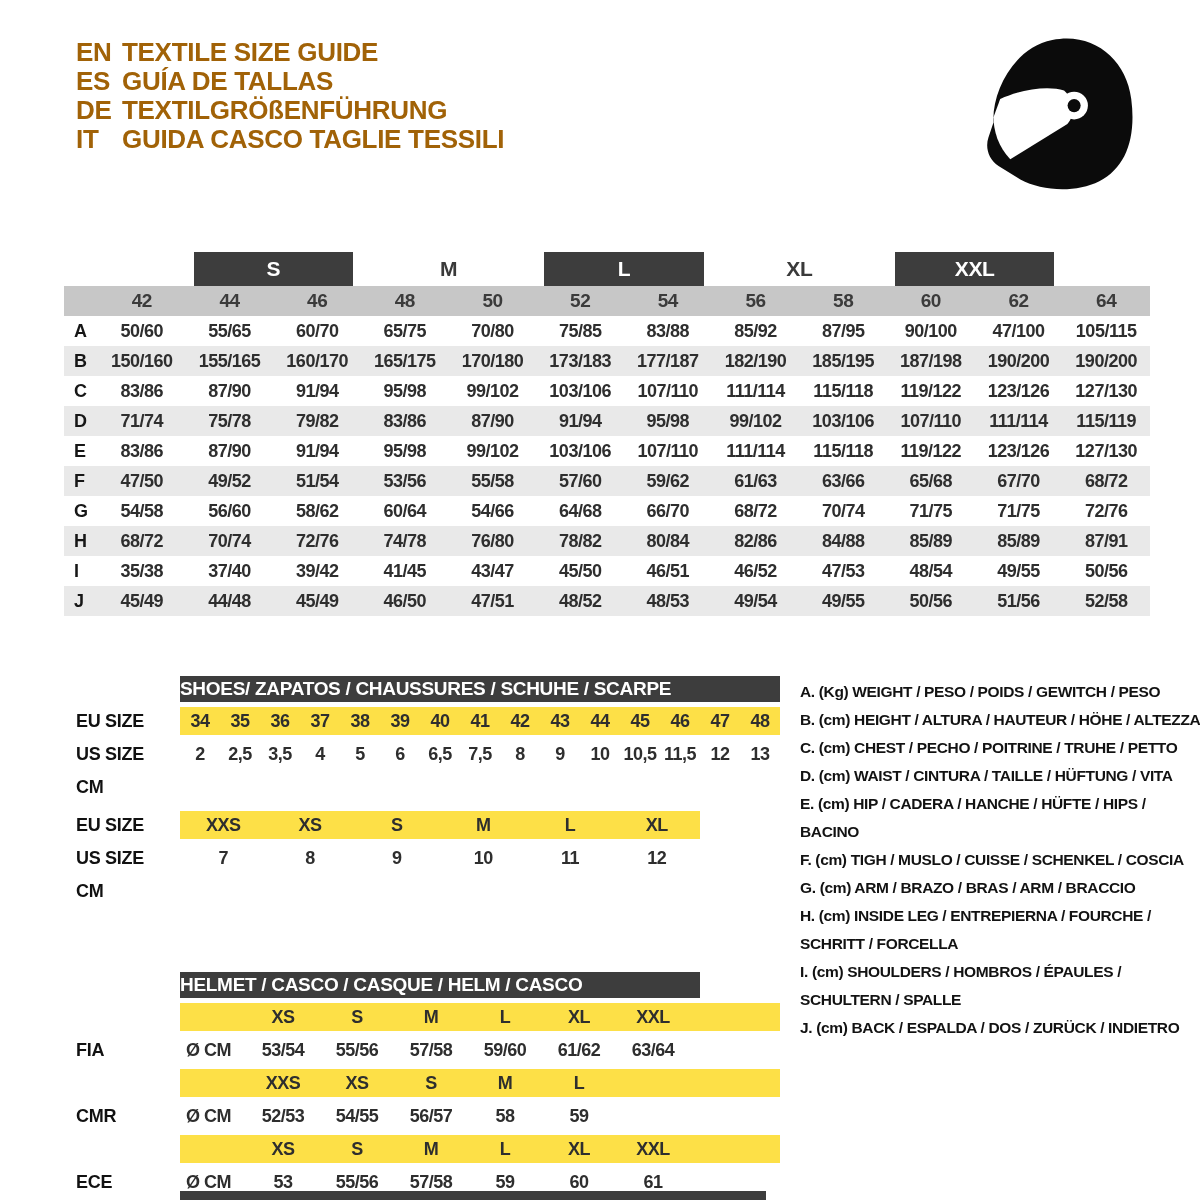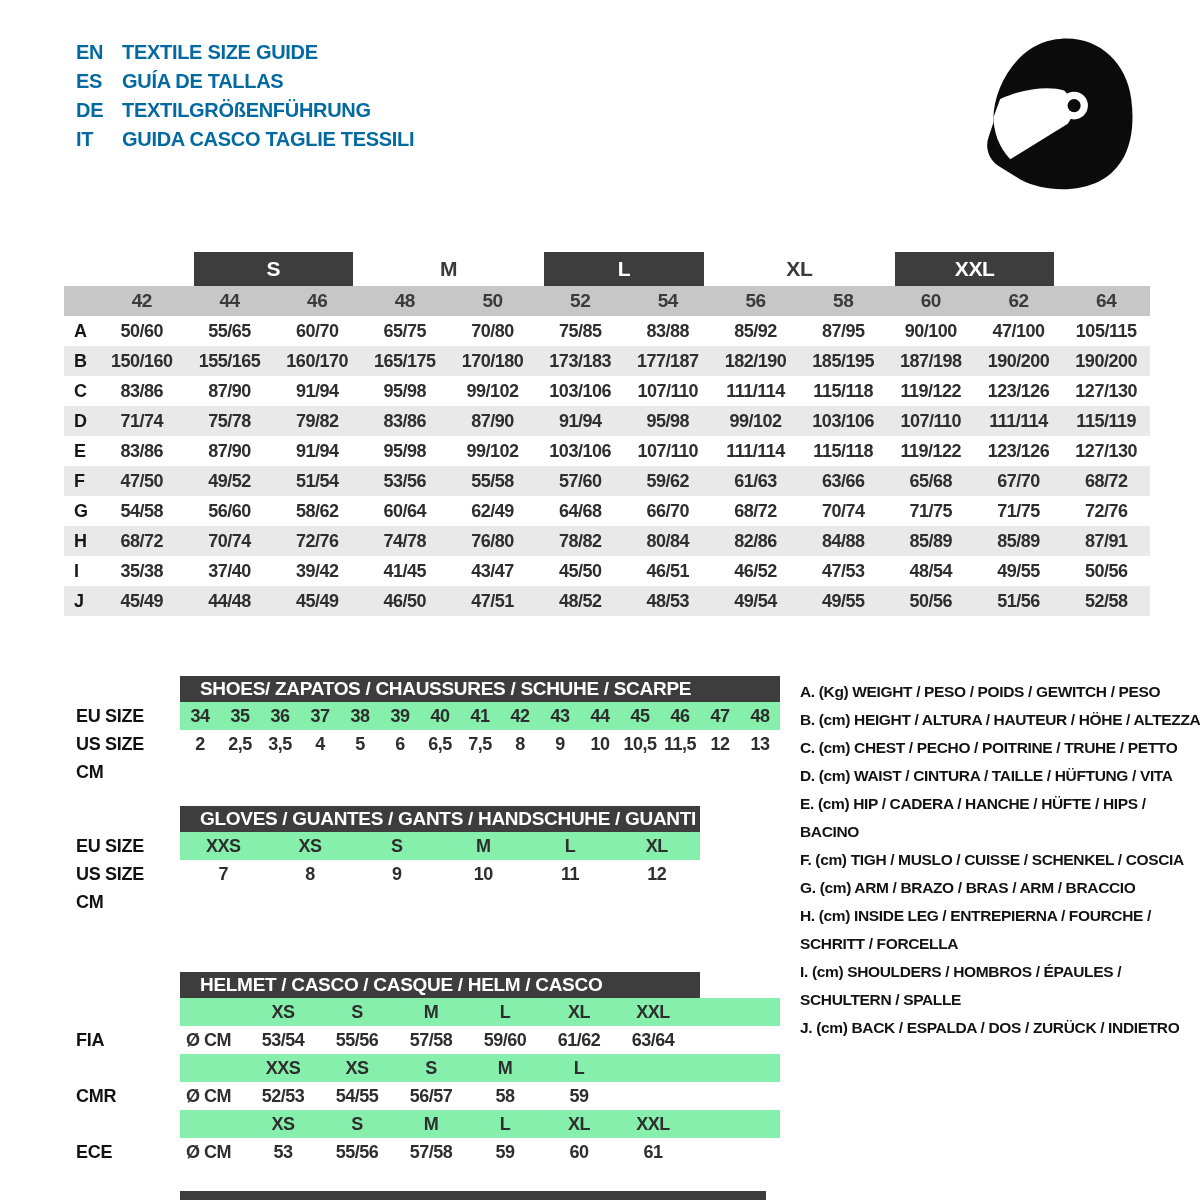--- a/index.html
+++ b/index.html
@@ -2,21 +2,21 @@
 <html><head>
 <meta charset="utf-8">
 <style>
   *{margin:0;padding:0;box-sizing:border-box}
   html,body{width:1200px;height:1200px;background:#fff;overflow:hidden}
   body{position:relative;font-family:"Liberation Sans",sans-serif;font-weight:700;color:#1c1c1c}
   .canvas{position:absolute;inset:0}
 
   
   .lang-list{position:absolute;left:76px;top:38px}
-  .lang-row{display:flex;font-size:20px;line-height:29px;letter-spacing:-0.3px;color:#0369a1}
+  .lang-row{display:flex;font-size:26px;line-height:29px;letter-spacing:-0.3px;color:#a16207}
   .lang-code{width:46px}
 
   
   .helmet-icon{position:absolute;left:975px;top:28px;width:168px;height:172px}
   .helmet-icon svg{width:100%;height:100%}
 
   
   .textile{position:absolute;left:64px;top:252px;width:1086px}
   .letter-head{display:grid;grid-template-columns:34px repeat(12,1fr);height:34px}
   .lh{display:flex;align-items:center;justify-content:center;font-size:21px;letter-spacing:-0.3px}
@@ -27,27 +27,27 @@
   .trow.shade{background:#e9e9e9}
   .cell{display:flex;align-items:center;justify-content:center;font-size:18px;color:#2e2e2e;letter-spacing:-0.5px;white-space:nowrap}
   .cell.num{font-size:19px;color:#3b3b3b}
   .cell.letter{justify-content:flex-start;padding-left:10px;color:#161616;font-size:18px}
 
   
   .section{position:absolute;left:64px;width:720px}
   .sec-shoes{top:676px}
   .sec-gloves{top:806px}
   .sec-helmet{top:972px}
-  .bar{height:26px;background:#3d3d3d;color:#fff;font-size:19px;display:flex;align-items:center;padding-left:20px;letter-spacing:-0.3px;margin-left:116px;white-space:nowrap}
+  .bar{height:26px;background:#3d3d3d;color:#fff;font-size:19px;display:flex;align-items:center;padding-left:0;letter-spacing:-0.3px;margin-left:116px;white-space:nowrap}
   .bar.w600{width:600px}
   .bar.w520{width:520px}
-  .frow{display:flex;height:28px;}
+  .frow{display:flex;height:28px;margin-top:5px}
   .side-label{width:116px;display:flex;align-items:center;padding-left:12px;font-size:18px;color:#111;letter-spacing:-0.3px}
   .band{display:grid}
-  .band.shade{background:#86efac}
+  .band.shade{background:#fde047}
   .band.s15{width:600px;grid-template-columns:repeat(15,1fr)}
   .band.g6{width:520px;grid-template-columns:repeat(6,1fr)}
   .band.h7{width:600px;grid-template-columns:66px repeat(6,74px) 1fr}
   .cell.unit{justify-content:flex-start;padding-left:6px}
 
   
   .legend{position:absolute;left:800px;top:678px;width:404px}
   .leg{font-size:15.5px;line-height:28px;letter-spacing:-0.35px;color:#121212}
 
   
@@ -199,21 +199,21 @@
           <div class="cell">65/68</div>
           <div class="cell">67/70</div>
           <div class="cell">68/72</div>
         </div>
         <div class="trow">
           <div class="cell letter">G</div>
           <div class="cell">54/58</div>
           <div class="cell">56/60</div>
           <div class="cell">58/62</div>
           <div class="cell">60/64</div>
-          <div class="cell">62/49</div>
+          <div class="cell">54/66</div>
           <div class="cell">64/68</div>
           <div class="cell">66/70</div>
           <div class="cell">68/72</div>
           <div class="cell">70/74</div>
           <div class="cell">71/75</div>
           <div class="cell">71/75</div>
           <div class="cell">72/76</div>
         </div>
         <div class="trow shade">
           <div class="cell letter">H</div>
@@ -306,21 +306,20 @@
             <div class="cell">13</div>
           </div>
         </div>
         <div class="frow">
           <div class="side-label">CM</div>
         </div>
       </div>
   </div>
 
   <div class="section sec-gloves">
-    <div class="bar w520">GLOVES / GUANTES / GANTS / HANDSCHUHE / GUANTI</div>
     <div>
         <div class="frow">
           <div class="side-label">EU SIZE</div>
           <div class="band g6 shade">
             <div class="cell">XXS</div>
             <div class="cell">XS</div>
             <div class="cell">S</div>
             <div class="cell">M</div>
             <div class="cell">L</div>
             <div class="cell">XL</div>

